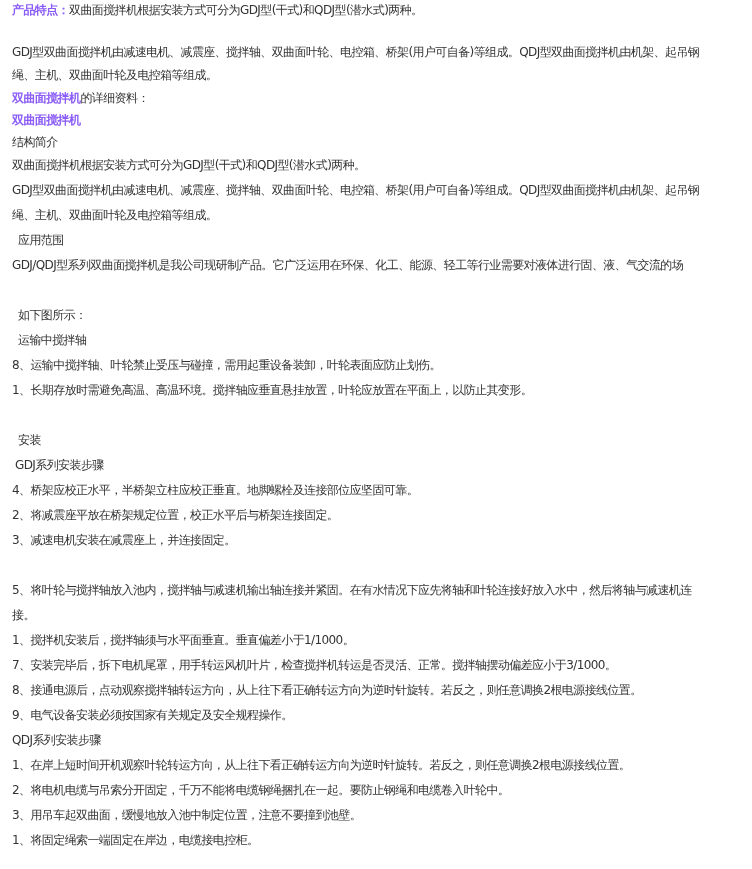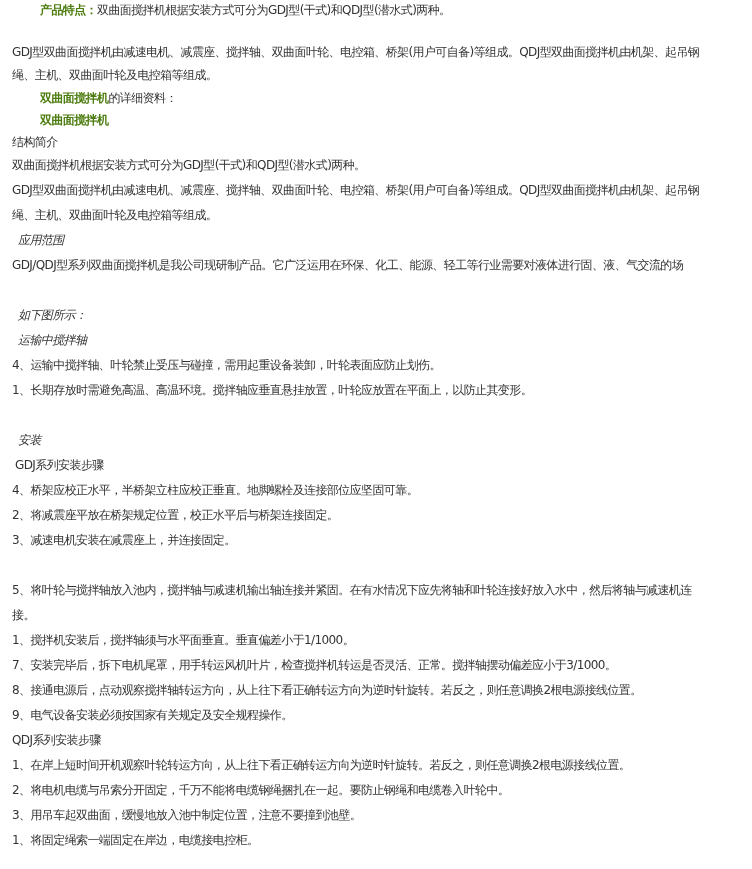--- a/index.html
+++ b/index.html
@@ -6,22 +6,22 @@
   body {
     width: 752px; height: 869px; overflow: hidden;
     font-family: "DejaVu Sans", "Liberation Sans", sans-serif;
     font-size: 12px; color: #333333;
   }
   .doc { position: relative; width: 752px; height: 869px; }
   .ln {
     position: absolute; left: 12px; right: 8px;
     line-height: 25px; white-space: nowrap; letter-spacing: -0.6px;
   }
-  .b { font-weight: bold; color: #4d7c0f; margin-left: 28px; }
-  .indent { padding-left: 6px; font-style: italic; }
+  .b { font-weight: bold; color: #8b5cf6; }
+  .indent { padding-left: 6px; }
 </style>
 </head>
 <body>
 
 <div class="doc">
 
   <div class="ln" style="top:-2px">
     <span class="b">产品特点：</span><span>双曲面搅拌机根据安装方式可分为GDJ型(干式)和QDJ型(潜水式)两种。</span>
   </div>
 
@@ -37,21 +37,21 @@
   <div class="ln" style="top:130px">结构简介</div>
   <div class="ln" style="top:153px">双曲面搅拌机根据安装方式可分为GDJ型(干式)和QDJ型(潜水式)两种。</div>
   <div class="ln" style="top:178px">GDJ型双曲面搅拌机由减速电机、减震座、搅拌轴、双曲面叶轮、电控箱、桥架(用户可自备)等组成。QDJ型双曲面搅拌机由机架、起吊钢</div>
   <div class="ln" style="top:203px">绳、主机、双曲面叶轮及电控箱等组成。</div>
 
   <div class="ln indent" style="top:228px">应用范围</div>
   <div class="ln" style="top:253px">GDJ/QDJ型系列双曲面搅拌机是我公司现研制产品。它广泛运用在环保、化工、能源、轻工等行业需要对液体进行固、液、气交流的场</div>
   <div class="ln indent" style="top:303px">如下图所示：</div>
 
   <div class="ln indent" style="top:328px">运输中搅拌轴</div>
-  <div class="ln" style="top:353px">4、运输中搅拌轴、叶轮禁止受压与碰撞，需用起重设备装卸，叶轮表面应防止划伤。</div>
+  <div class="ln" style="top:353px">8、运输中搅拌轴、叶轮禁止受压与碰撞，需用起重设备装卸，叶轮表面应防止划伤。</div>
   <div class="ln" style="top:378px">1、长期存放时需避免高温、高温环境。搅拌轴应垂直悬挂放置，叶轮应放置在平面上，以防止其变形。</div>
 
   <div class="ln indent" style="top:428px">安装</div>
   <div class="ln" style="top:453px; left:15px">GDJ系列安装步骤</div>
   <div class="ln" style="top:478px">4、桥架应校正水平，半桥架立柱应校正垂直。地脚螺栓及连接部位应坚固可靠。</div>
   <div class="ln" style="top:503px">2、将减震座平放在桥架规定位置，校正水平后与桥架连接固定。</div>
   <div class="ln" style="top:528px">3、减速电机安装在减震座上，并连接固定。</div>
   <div class="ln" style="top:578px">5、将叶轮与搅拌轴放入池内，搅拌轴与减速机输出轴连接并紧固。在有水情况下应先将轴和叶轮连接好放入水中，然后将轴与减速机连</div>
   <div class="ln" style="top:603px">接。</div>
   <div class="ln" style="top:628px">1、搅拌机安装后，搅拌轴须与水平面垂直。垂直偏差小于1/1000。</div>

